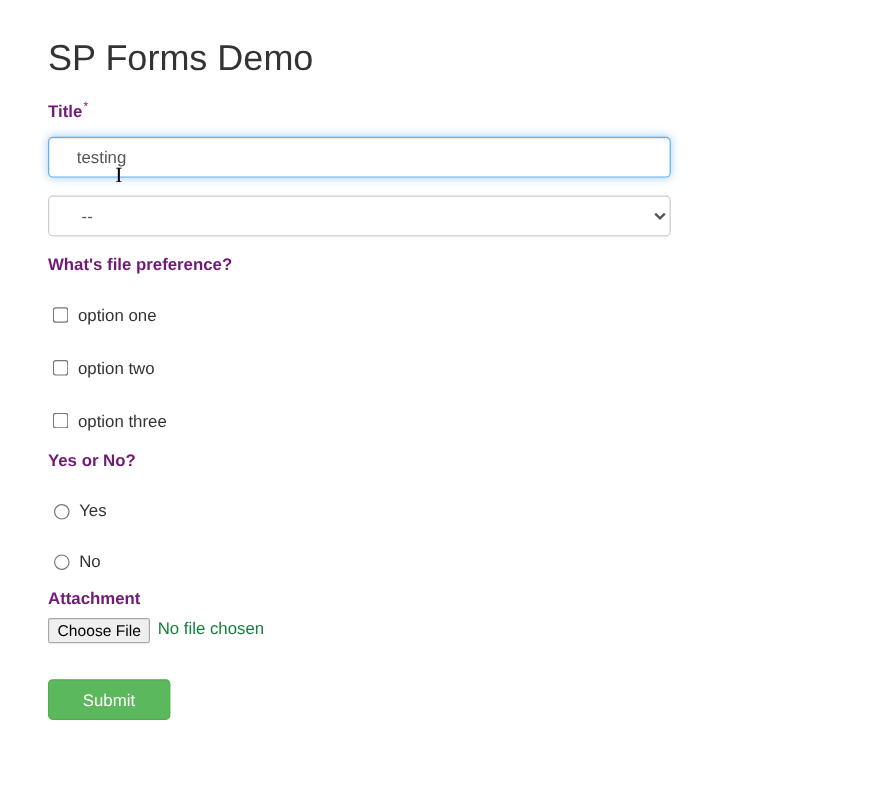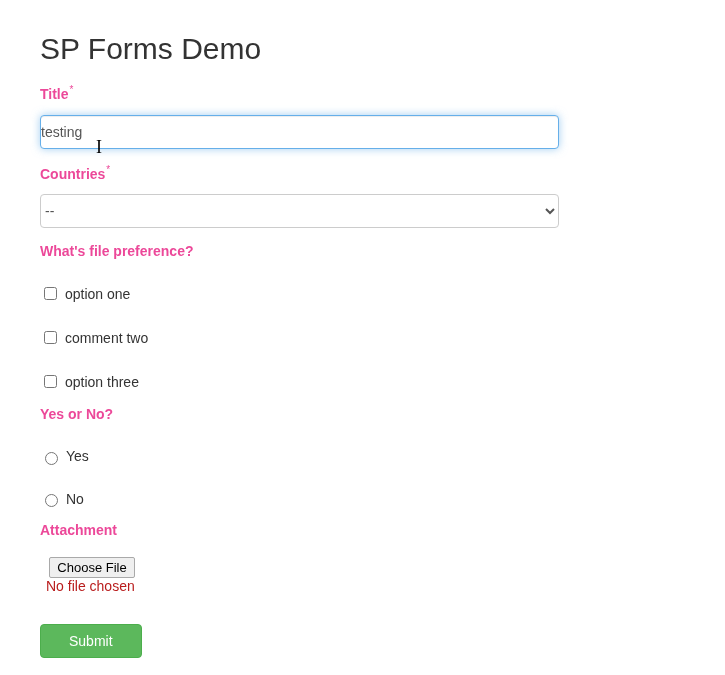--- a/index.html
+++ b/index.html
@@ -23,33 +23,33 @@
       margin: 12px 0 18px 0;
       color: #333;
     }
     .form-group {
       margin-bottom: 15px;
     }
     .form-label {
       display: block;
       font-weight: 700;
       margin-bottom: 5px;
-      color: #ec4899;
+      color: #701a75;
     }
     .required-asterisk {
       font-weight: 400;
       vertical-align: super;
       font-size: 10px;
       margin-left: 1px;
     }
     .form-control {
       display: block;
       width: 100%;
       height: 34px;
-      padding: 6px 0;
+      padding: 6px 23px;
       font-size: 14px;
       line-height: 1.42857143;
       color: #555;
       background-color: #fff;
       border: 1px solid #ccc;
       border-radius: 4px;
       margin-top: 13px;
     }
     .form-control.focused {
       border-color: #66afe9;
@@ -73,37 +73,36 @@
     .checkbox-wrap span, .radio-wrap span {
       vertical-align: middle;
       color: #333;
     }
     textarea.form-control {
       height: 55px;
       resize: both;
     }
     .file-wrap {
       display: inline-flex;
-      align-items: flex-end;
-      margin-top: 14px;
-      flex-direction: column;
+      align-items: flex-start;
+      margin-top: 4px;
     }
     .file-btn {
       font-family: Arial, sans-serif;
       font-size: 13px;
       padding: 2px 7px;
       background: #efefef;
       border: 1px solid #a9a9a9;
       border-radius: 2px;
       cursor: default;
       color: #000;
     }
     .file-status {
       margin-left: 6px;
-      color: #b91c1c;
+      color: #15803d;
     }
     .btn-submit {
       display: inline-block;
       margin-top: 15px;
       padding: 8px 28px;
       font-size: 14px;
       font-weight: 400;
       text-align: center;
       border: 1px solid transparent;
       border-radius: 4px;
@@ -133,35 +132,32 @@
     <label class="form-label">
       <span>Title</span><span class="required-asterisk">*</span>
     </label>
     <div class="input-wrap">
       <input type="text" class="form-control focused" value="testing" style="">
       <span class="cursor-caret" style="left:56px; top:22px;">I</span>
     </div>
   </div>
 
   <div class="form-group">
-    <label class="form-label">
-      <span>Countries</span><span class="required-asterisk">*</span>
-    </label>
     <select class="form-control">
       <option>--</option>
     </select>
   </div>
 
   <div class="form-group">
     <label class="form-label">What's file preference?</label>
     <label class="checkbox-wrap">
       <input type="checkbox" style=""><span>option one</span>
     </label>
     <label class="checkbox-wrap">
-      <input type="checkbox" style=""><span>comment two</span>
+      <input type="checkbox" style=""><span>option two</span>
     </label>
     <label class="checkbox-wrap">
       <input type="checkbox" style=""><span>option three</span>
     </label>
   </div>
 
   <div class="form-group">
     <label class="form-label">Yes or No?</label>
     <label class="radio-wrap">
       <input type="radio" name="yn" style=""><span>Yes</span>

